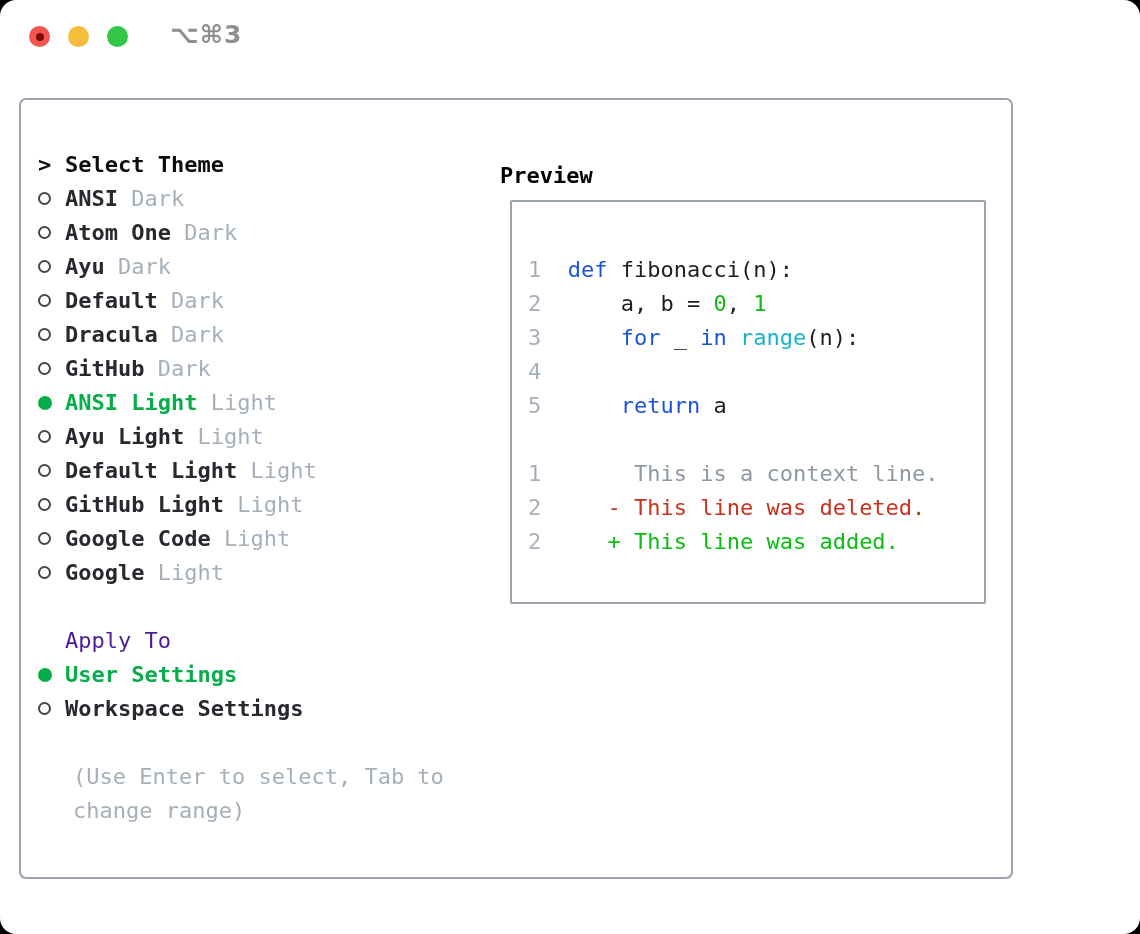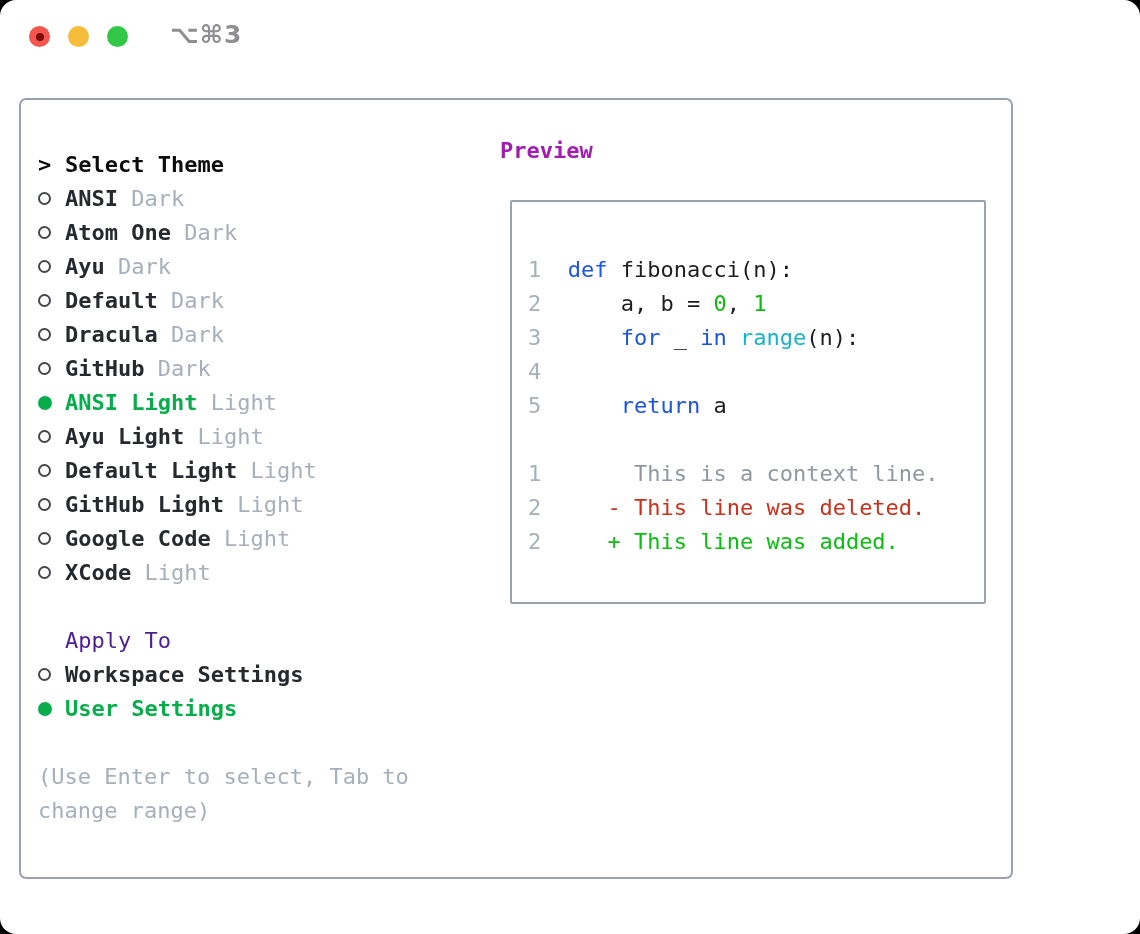--- a/index.html
+++ b/index.html
@@ -35,23 +35,23 @@
   .marker{display:inline-block;width:27px;flex:0 0 27px;position:relative;height:34px;}
   .prompt{font-weight:bold;color:#0c0c0d;line-height:34px;}
   .header-text{font-weight:bold;color:#0c0c0d;}
   .circle{position:absolute;left:0;top:10px;width:13px;height:13px;border-radius:50%;
     box-sizing:border-box;border:2.5px solid #43474c;}
   .circle.filled{border:none;width:14px;height:14px;background:var(--accent,#08ad4b);}
   .theme-label{color:#26292e;font-weight:bold;}
   .theme-row.selected .theme-label{color:var(--accent,#08ad4b);}
   .variant{color:var(--muted,#a6afba);margin-left:1ch;}
   .apply-title-text{color:#4c1d95;}
-  .hint .row{color:var(--muted,#a6afba);}
+  .hint .row{color:var(--muted,#a6afba);margin-left:35px;}
   
-  .preview-title{position:absolute;left:479px;top:34px;font-weight:bold;color:#a21caf;}
+  .preview-title{position:absolute;left:479px;top:59px;font-weight:bold;color:#000000;}
   .preview-box{
     position:absolute;left:489px;top:100px;width:476px;height:404px;box-sizing:border-box;
     border:2px solid #9aa2ae;border-radius:2px;background:#fff;
     padding:51px 0 0 16px;overflow:hidden;
   }
   .lnum{display:inline-block;width:3ch;flex:0 0 auto;color:var(--muted,#a6afba);}
   .c-fg{color:var(--code-fg,#1e1e1e);}
   .c-kw{color:var(--kw,#1c55dd);}
   .c-bi{color:var(--bi,#16b3ca);}
   .c-num{color:var(--numgreen,#12b512);}
@@ -85,32 +85,32 @@
           <div class="row theme-row"><span class="marker"><span class="circle"></span></span><span class="theme-label">Atom One</span><span class="variant">Dark</span></div>
           <div class="row theme-row"><span class="marker"><span class="circle"></span></span><span class="theme-label">Ayu</span><span class="variant">Dark</span></div>
           <div class="row theme-row"><span class="marker"><span class="circle"></span></span><span class="theme-label">Default</span><span class="variant">Dark</span></div>
           <div class="row theme-row"><span class="marker"><span class="circle"></span></span><span class="theme-label">Dracula</span><span class="variant">Dark</span></div>
           <div class="row theme-row"><span class="marker"><span class="circle"></span></span><span class="theme-label">GitHub</span><span class="variant">Dark</span></div>
           <div class="row theme-row selected"><span class="marker"><span class="circle filled"></span></span><span class="theme-label">ANSI Light</span><span class="variant">Light</span></div>
           <div class="row theme-row"><span class="marker"><span class="circle"></span></span><span class="theme-label">Ayu Light</span><span class="variant">Light</span></div>
           <div class="row theme-row"><span class="marker"><span class="circle"></span></span><span class="theme-label">Default Light</span><span class="variant">Light</span></div>
           <div class="row theme-row"><span class="marker"><span class="circle"></span></span><span class="theme-label">GitHub Light</span><span class="variant">Light</span></div>
           <div class="row theme-row"><span class="marker"><span class="circle"></span></span><span class="theme-label">Google Code</span><span class="variant">Light</span></div>
-          <div class="row theme-row"><span class="marker"><span class="circle"></span></span><span class="theme-label">XCode</span><span class="variant">Light</span></div>
+          <div class="row theme-row"><span class="marker"><span class="circle"></span></span><span class="theme-label">Google</span><span class="variant">Light</span></div>
         </div>
 
       <div class="row blank"></div>
 
       <div class="row">
         <span class="marker"></span><span class="apply-title-text">Apply To</span>
       </div>
 
       <div id="apply-items">
+          <div class="row theme-row selected"><span class="marker"><span class="circle filled"></span></span><span class="theme-label">User Settings</span></div>
           <div class="row theme-row"><span class="marker"><span class="circle"></span></span><span class="theme-label">Workspace Settings</span></div>
-          <div class="row theme-row selected"><span class="marker"><span class="circle filled"></span></span><span class="theme-label">User Settings</span></div>
         </div>
 
       <div class="row blank"></div>
 
       <div class="hint">
         <div class="row">(Use Enter to select, Tab to</div>
         <div class="row">change range)</div>
       </div>
     </div>
 

